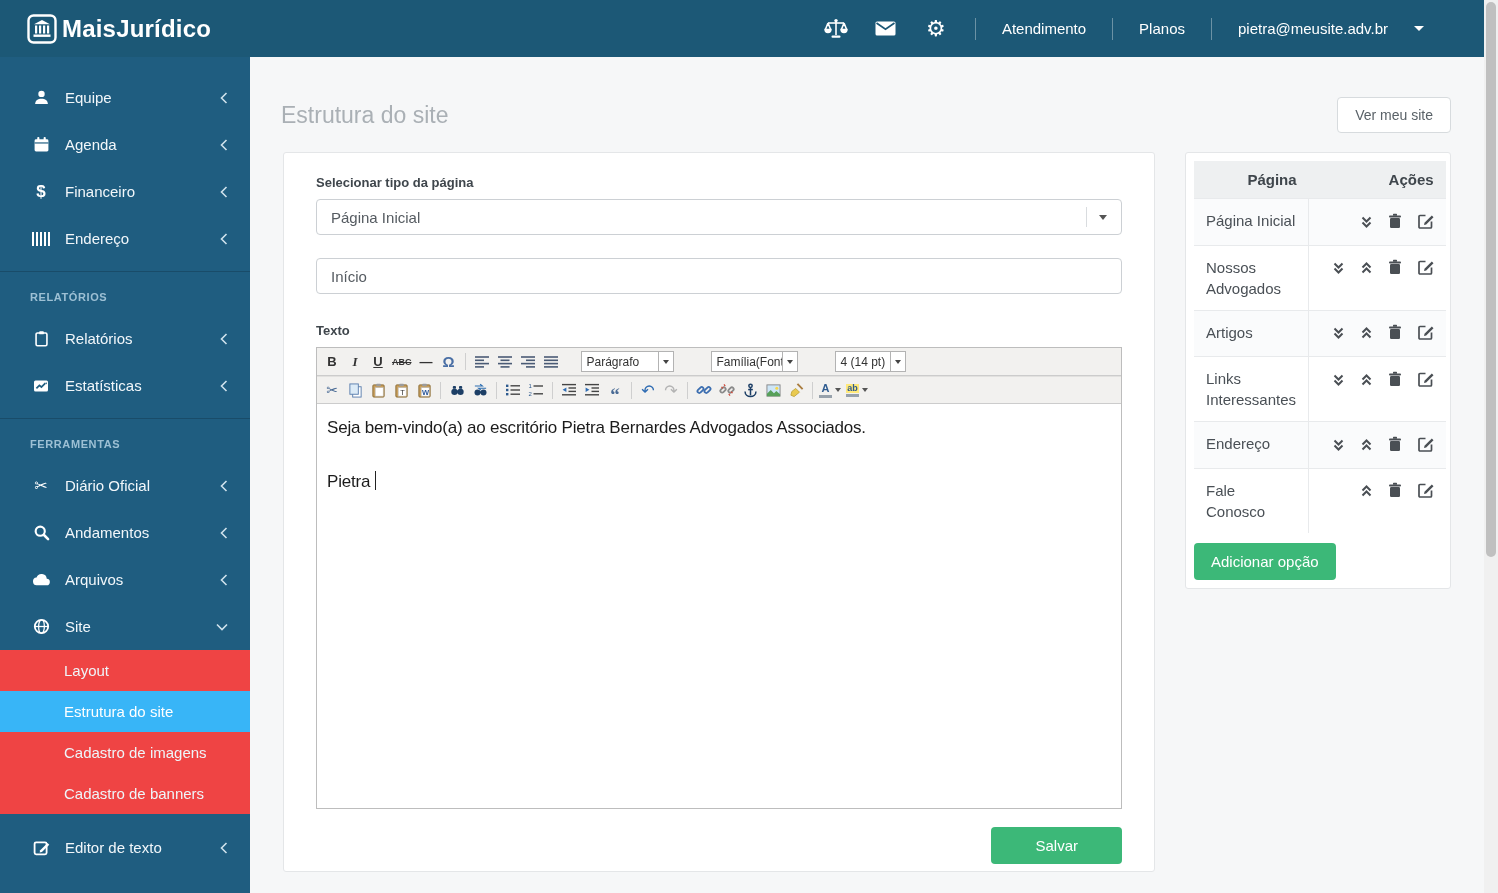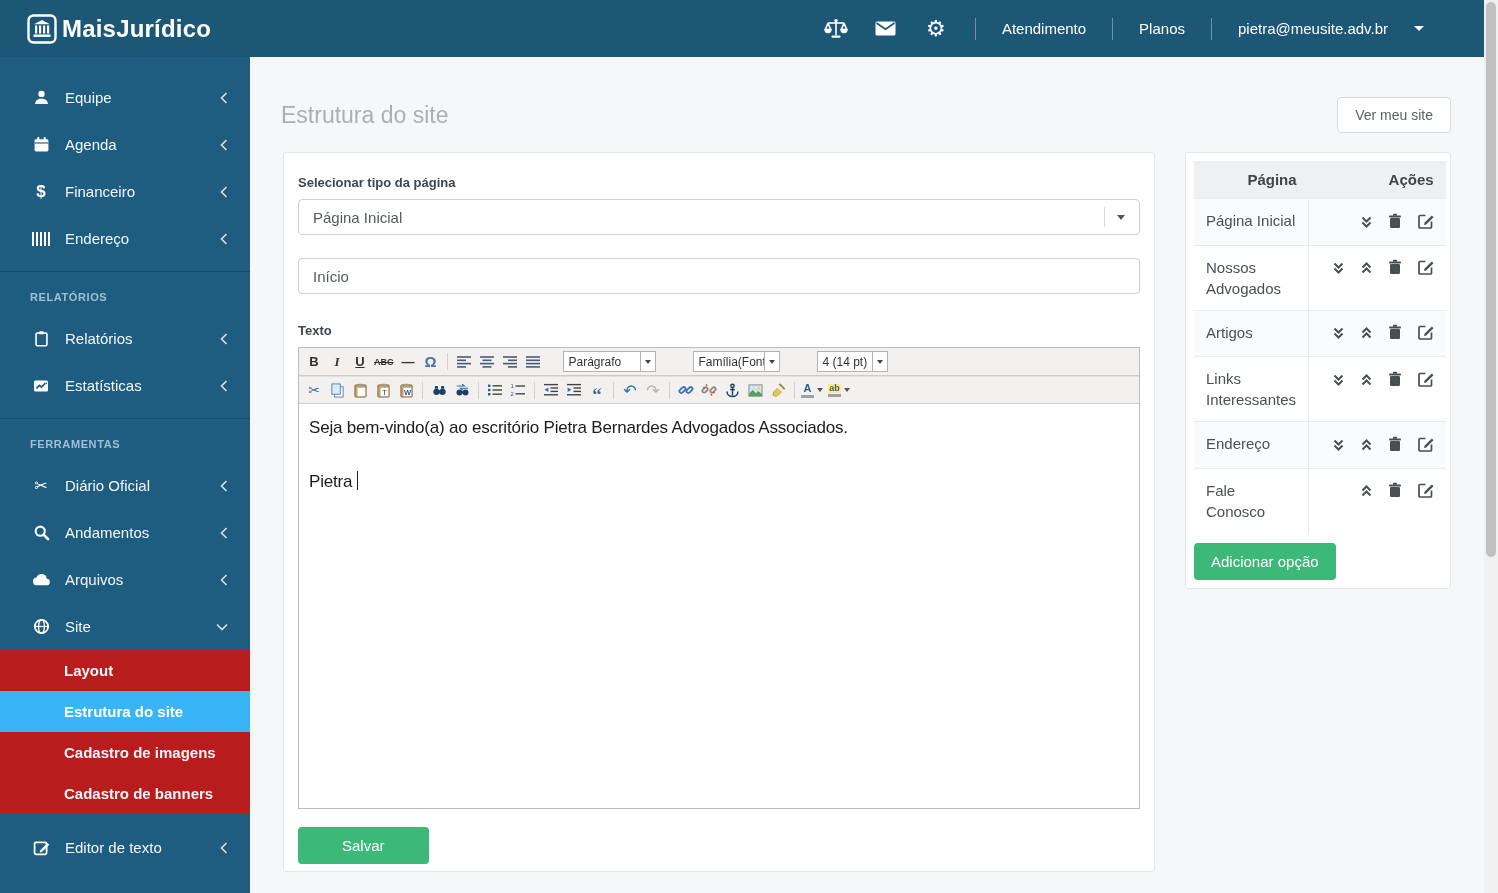--- a/index.html
+++ b/index.html
@@ -22,35 +22,35 @@
 
   
   .sidebar { position:absolute; left:0; top:57px; width:250px; height:836px; background:#1f5d80; padding-top:17px; color:#fff; }
   .side-item { height:47px; display:flex; align-items:center; padding:0 22px 0 30px; cursor:pointer; font-size:15px; }
   .side-icon { width:22px; display:flex; justify-content:center; align-items:center; margin-right:13px; flex:none; }
   .side-label { flex:1; color:#f2f7fa; }
   .chev { color:rgba(255,255,255,0.75); font-size:13px; }
   .chev-left svg, .chev-down svg { display:block; }
   .side-divider { height:1px; background:rgba(0,0,0,0.18); margin:9px 0; }
   .side-section { font-size:11px; font-weight:700; letter-spacing:0.6px; color:#9dc0d4; padding:10px 30px 12px; }
-  .submenu { background:#b91c1c; padding:0;font-weight:bold; }
+  .submenu { background:#ef4444; padding:0; }
   .sub-item { height:41px; display:flex; align-items:center; padding-left:64px; font-size:15px; color:#eef5f9; cursor:pointer; }
   .sub-item.active { background:#38b5f7; color:#fff; }
   .dollar-glyph { font-weight:700; font-size:17px; }
   .scissors-glyph { font-size:16px; }
   .barcode { width:18px; height:14px; background:repeating-linear-gradient(90deg,#fff 0 2px,transparent 2px 4px); }
 
   
   .main { position:absolute; left:250px; top:57px; width:1234px; height:836px; background:#f6f7f8; }
   .page-header { position:absolute; left:31px; top:40px; right:33px; display:flex; align-items:center; justify-content:space-between; }
   .page-title { font-size:23px; font-weight:300; color:#aab0b5; }
   .btn-outline { background:#fff; border:1px solid #d7dbde; border-radius:4px; font-size:14px; color:#5a6268; padding:9px 17px; cursor:pointer; font-family:inherit; }
 
   .card { background:#fff; border:1px solid #e4e6e8; border-radius:3px; position:absolute; }
-  .form-card { left:33px; top:95px; width:872px; height:720px; padding:16px 14px; }
+  .form-card { left:33px; top:95px; width:872px; height:720px; padding:16px 32px; }
   .right-card { left:935px; top:95px; width:266px; padding:8px 8px 8px; }
 
   .f-label { font-size:13px; font-weight:700; color:#3f464c; margin:6px 0 9px; }
   .f-select { height:36px; border:1px solid #ccd0d4; border-radius:4px; display:flex; align-items:center; padding:0 14px; font-size:15px; color:#555b61; cursor:pointer; margin-bottom:23px; background:#fff; }
   .f-select .spacer { flex:1; }
   .sel-div { width:1px; height:20px; background:#d9dcdf; margin-right:12px; }
   .sel-caret { width:0; height:0; border-left:4.5px solid transparent; border-right:4.5px solid transparent; border-top:5.5px solid #555; }
   .f-input { width:100%; height:36px; border:1px solid #ccd0d4; border-radius:4px; padding:0 14px; font-size:15px; color:#555b61; font-family:inherit; margin-bottom:23px; outline:none; }
 
   
@@ -77,21 +77,21 @@
   .colorbtn { display:flex; flex-direction:column; align-items:center; justify-content:center; height:22px; cursor:pointer; padding:0 1px; }
   .colorbtn .cb-letter { font-size:11px; font-weight:700; color:#2f5b8f; line-height:1; }
   .colorbtn .cb-letter.hl { background:#ffe97a; font-size:9px; padding:0 1px; }
   .colorbtn .cb-bar { width:13px; height:3px; background:#97a1ab; margin-top:1px; }
 
   .editor-body { height:404px; background:#fff; padding:13px 10px; font-size:17px; color:#1c1c1c; line-height:1.25; overflow:hidden; cursor:text; letter-spacing:-0.2px; }
   .editor-body p { margin:0; }
   .p-gap { height:33px; }
   .caret-bar { display:inline-block; width:1px; height:19px; background:#222; vertical-align:-3px; margin-left:5px; }
 
-  .save-row { display:flex; margin-top:18px; }
+  .save-row { display:flex; justify-content:flex-end; margin-top:18px; }
   .btn-green { background:#3cb878; color:#fff; border:none; border-radius:4px; font-size:15px; font-family:inherit; cursor:pointer; }
   .btn-save { padding:10px 44px; }
   .btn-add { padding:10px 17px; margin:10px 0 0 0; }
 
   
   table.pages { width:100%; border-collapse:collapse; }
   .pages th { background:#eef0f1; font-size:15px; font-weight:700; color:#3f464c; text-align:right; padding:10px 12px; }
   .pages th.actions-h { text-align:right; }
   .pages td { font-size:15px; color:#4a5056; padding:11px 12px; border-top:1px solid #e8eaec; vertical-align:top; line-height:1.4; }
   .pages td.actions { border-left:1px solid #e8eaec; text-align:right; white-space:nowrap; padding-top:12px; }

